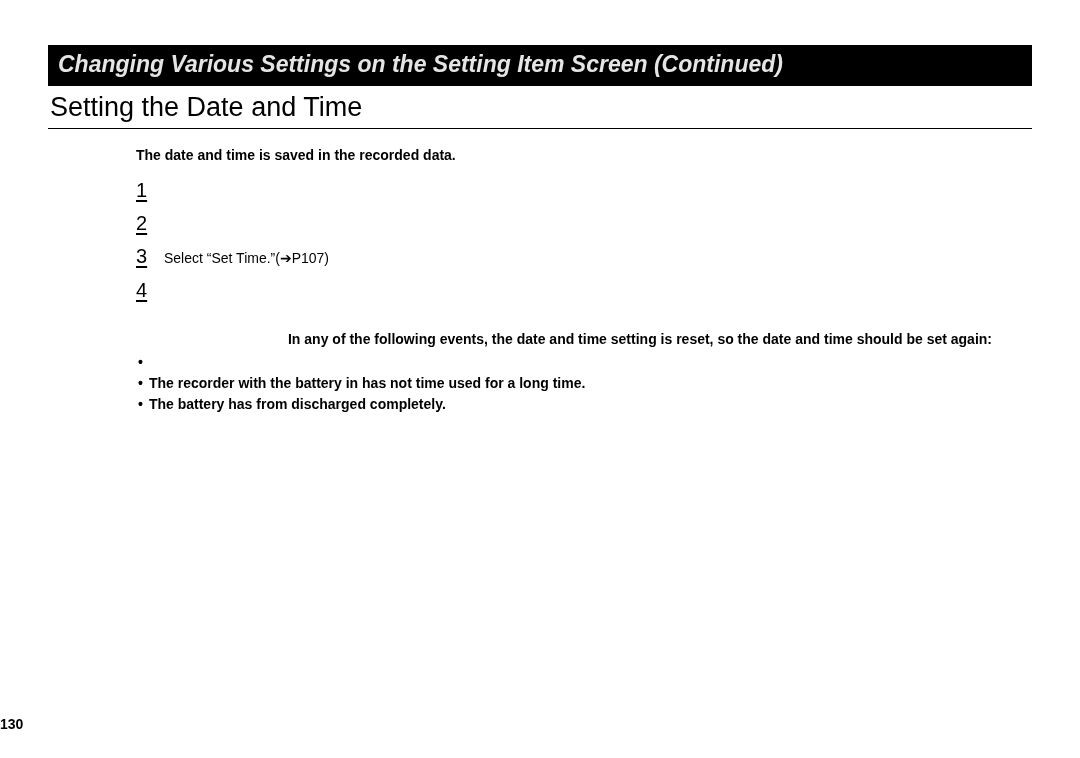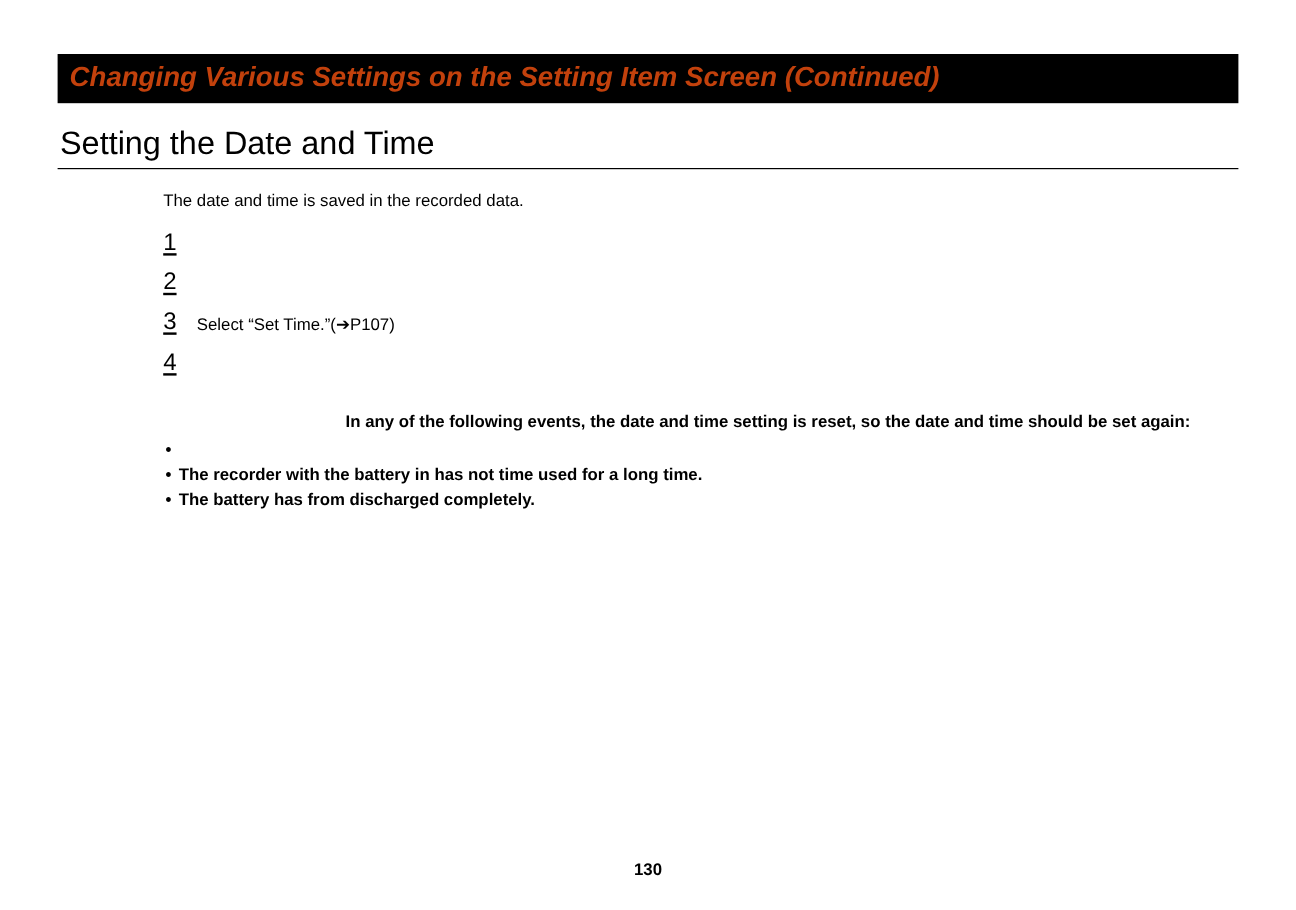--- a/index.html
+++ b/index.html
@@ -6,42 +6,41 @@
     body {
       font-family: Arial, Helvetica, sans-serif;
       background: #fff;
       width: 1080px;
       height: 758px;
       position: relative;
       padding: 45px 48px 0 48px;
     }
     .chapter-title {
       background: #000;
-      color: #c2410c;
+      color: #e5e5e5;
       font-size: 23px;
       font-weight: bold;
       font-style: italic;
       padding: 6px 10px 7px 10px;
       line-height: 1.2;
     }
     .section-title {
       font-size: 27px;
       font-weight: normal;
       padding: 6px 2px 5px 2px;
       border-bottom: 1.5px solid #000;
       margin-bottom: 18px;
       line-height: 1.15;
-      margin-top: 12px;
     }
     .content {
       padding-left: 88px;
       padding-right: 40px;
     }
     .intro-bold {
-      font-weight: normal;
+      font-weight: bold;
       font-size: 14px;
       margin-bottom: 16px;
     }
     .step-list {
       margin-bottom: 28px;
     }
     .step-row {
       display: flex;
       align-items: flex-start;
       margin-bottom: 11px;
@@ -75,21 +74,20 @@
       padding-left: 2px;
     }
     .bullet-dot {
       padding-right: 6px;
     }
     .page-num {
       position: absolute;
       bottom: 26px;
       left: 0;
       right: 0;
-      text-align: center;
       font-size: 14px;
       font-weight: bold;
     }
   </style>
 </head>
 <body>
 
 <div class="chapter-title">Changing Various Settings on the Setting Item Screen (Continued)</div>
 
 <div class="section-title">Setting the Date and Time</div>

